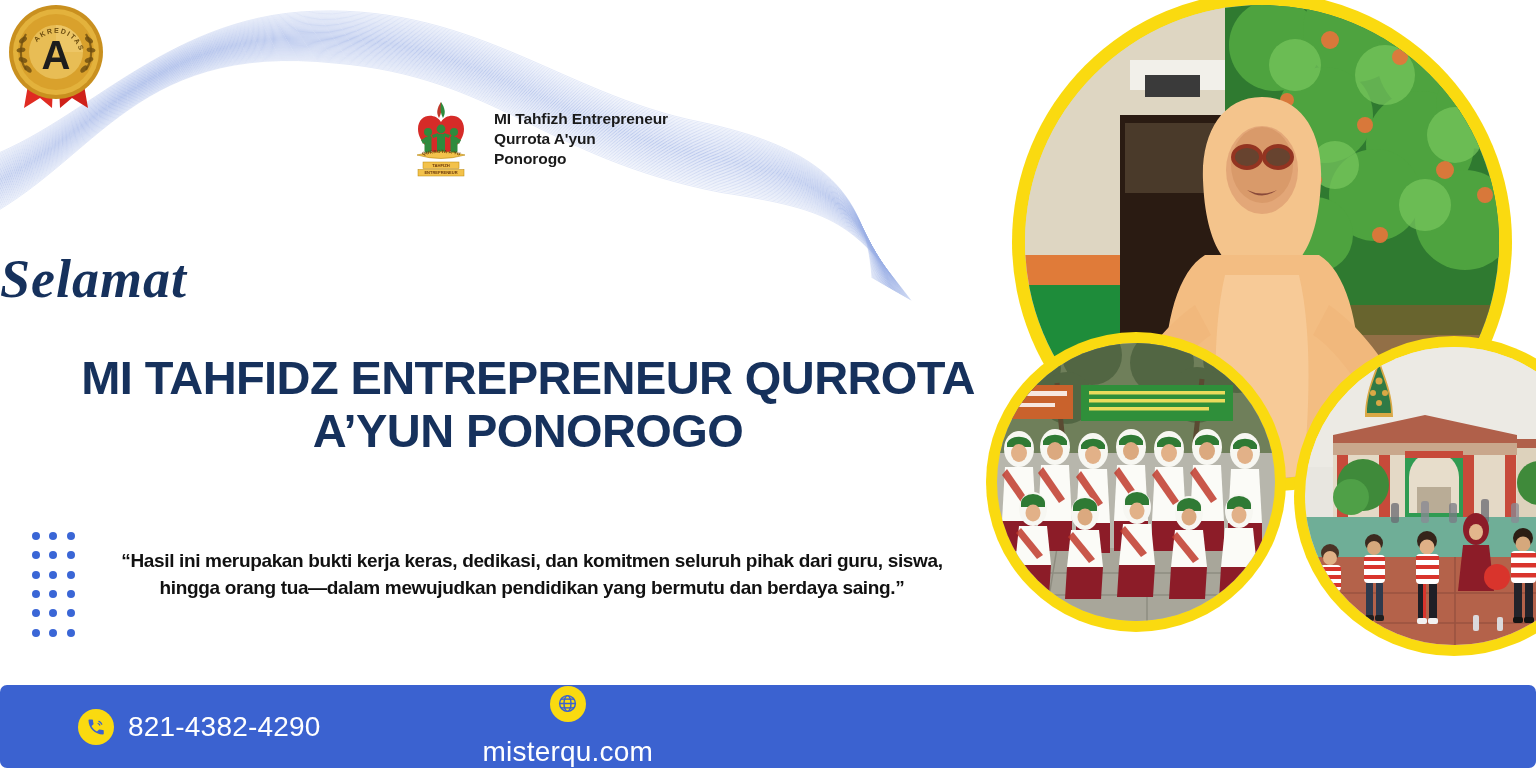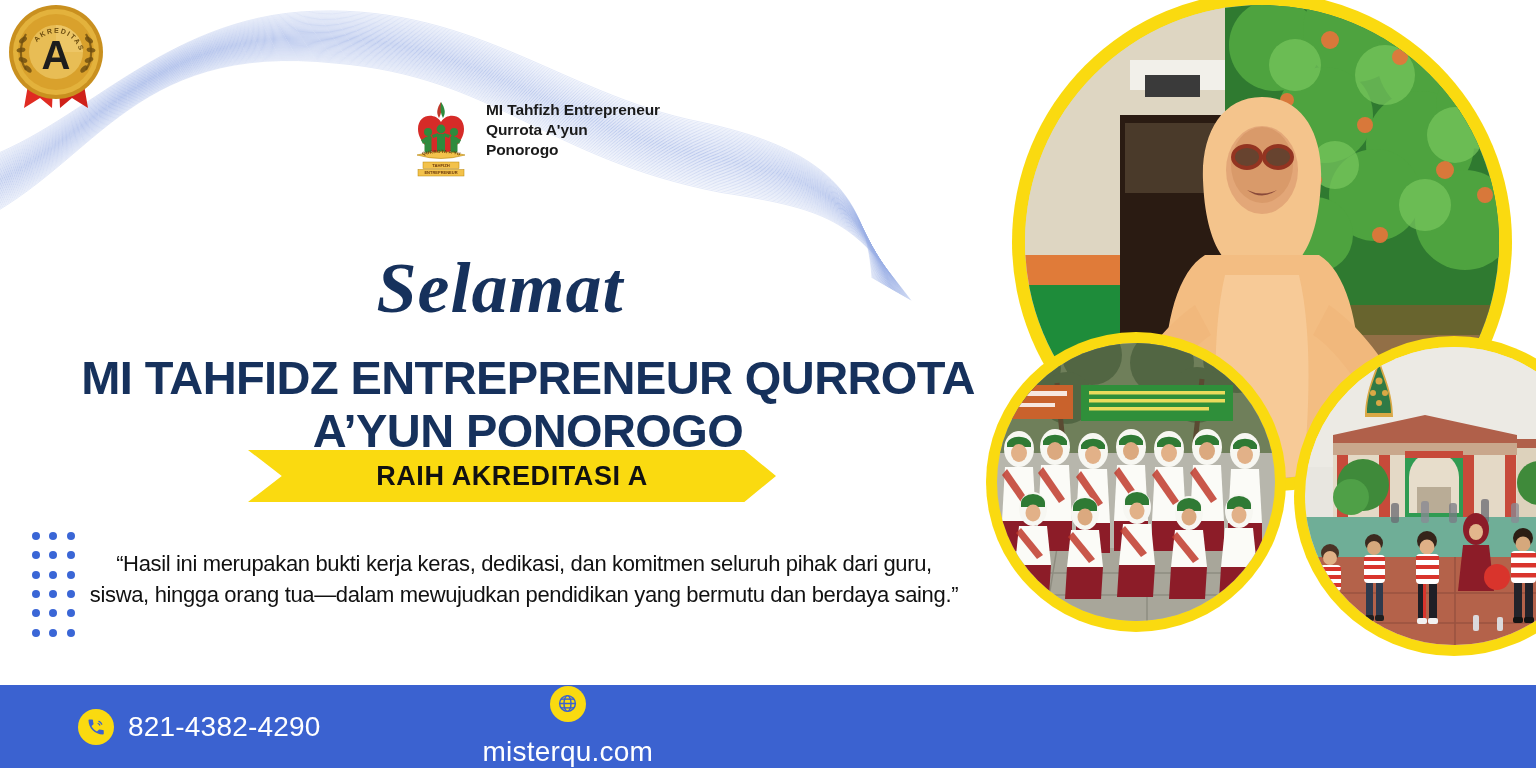--- a/index.html
+++ b/index.html
@@ -31,42 +31,43 @@
     position:absolute;
     left:2px; top:0px;
     width:108px; height:112px;
   }
 
   
   #brand-row {
     position:absolute;
     left:408px; top:100px;
     display:flex;
-    gap:12px;
+    align-items:center;
+    gap:20px;
   }
   #brand-logo { width:66px; height:78px; flex:none; }
   #brand-name {
     font-size:15.5px;
     font-weight:bold;
     line-height:1.30;
     color:#1a1a1a;
     letter-spacing:-0.1px;
     white-space:pre-line;
   }
 
   
   #selamat {
     position:absolute;
     left:0; top:252px;
     width:1000px;
-    text-align:center;
+    text-align:left;
     font-family:"Liberation Serif", serif;
     font-style:italic;
     font-weight:bold;
-    font-size:72px;
+    font-size:54px;
     line-height:1;
     color:#16315c;
     letter-spacing:1px;
   }
   #headline {
     position:absolute;
     left:0; top:352px;
     width:1024px;
     text-align:center;
     font-size:47px;
@@ -111,25 +112,25 @@
     width:8px; height:8px;
     border-radius:50%;
     background:#3a66d6;
     justify-self:start;
     align-self:start;
   }
 
   
   #quote {
     position:absolute;
-    left:88px; top:548px;
+    left:96px; top:548px;
     width:872px;
     text-align:center;
-    font-size:22px;
-    font-weight:normal;
+    font-size:19px;
+    font-weight:bold;
     line-height:1.42;
     color:#111111;
     letter-spacing:-0.35px;
   }
 
   
   .photo-circle {
     position:absolute;
     border-radius:50%;
     overflow:hidden;
@@ -159,20 +160,21 @@
   #photo-right .photo-inner { left:11px; top:11px; right:11px; bottom:11px; }
 
   
   #footer {
     position:absolute;
     left:0; bottom:0;
     width:1536px; height:83px;
     background:#3b62d0;
     display:flex;
     align-items:center;
+    border-radius:7px;
   }
   .contact-item {
     display:flex;
     align-items:center;
     gap:14px;
     color:#ffffff;
   }
   #contact-phone { margin-left:78px; }
   #contact-web   { margin-left:162px;flex-direction:column; }
   #contact-addr  { margin-left:148px; }
@@ -317,23 +319,20 @@
     </svg>
     <div id="brand-name">MI Tahfizh Entrepreneur
 Qurrota A'yun
 Ponorogo</div>
   </div>
 
   <div id="selamat">Selamat</div>
   <div id="headline">MI TAHFIDZ ENTREPRENEUR QURROTA
 A’YUN PONOROGO</div>
 
-  <div id="ribbon">
-    <span id="ribbon-label">RAIH AKREDITASI A</span>
-  </div>
 
   <div id="dot-grid">
     <i></i>
       <i></i>
       <i></i>
       <i></i>
       <i></i>
       <i></i>
       <i></i>
       <i></i>

